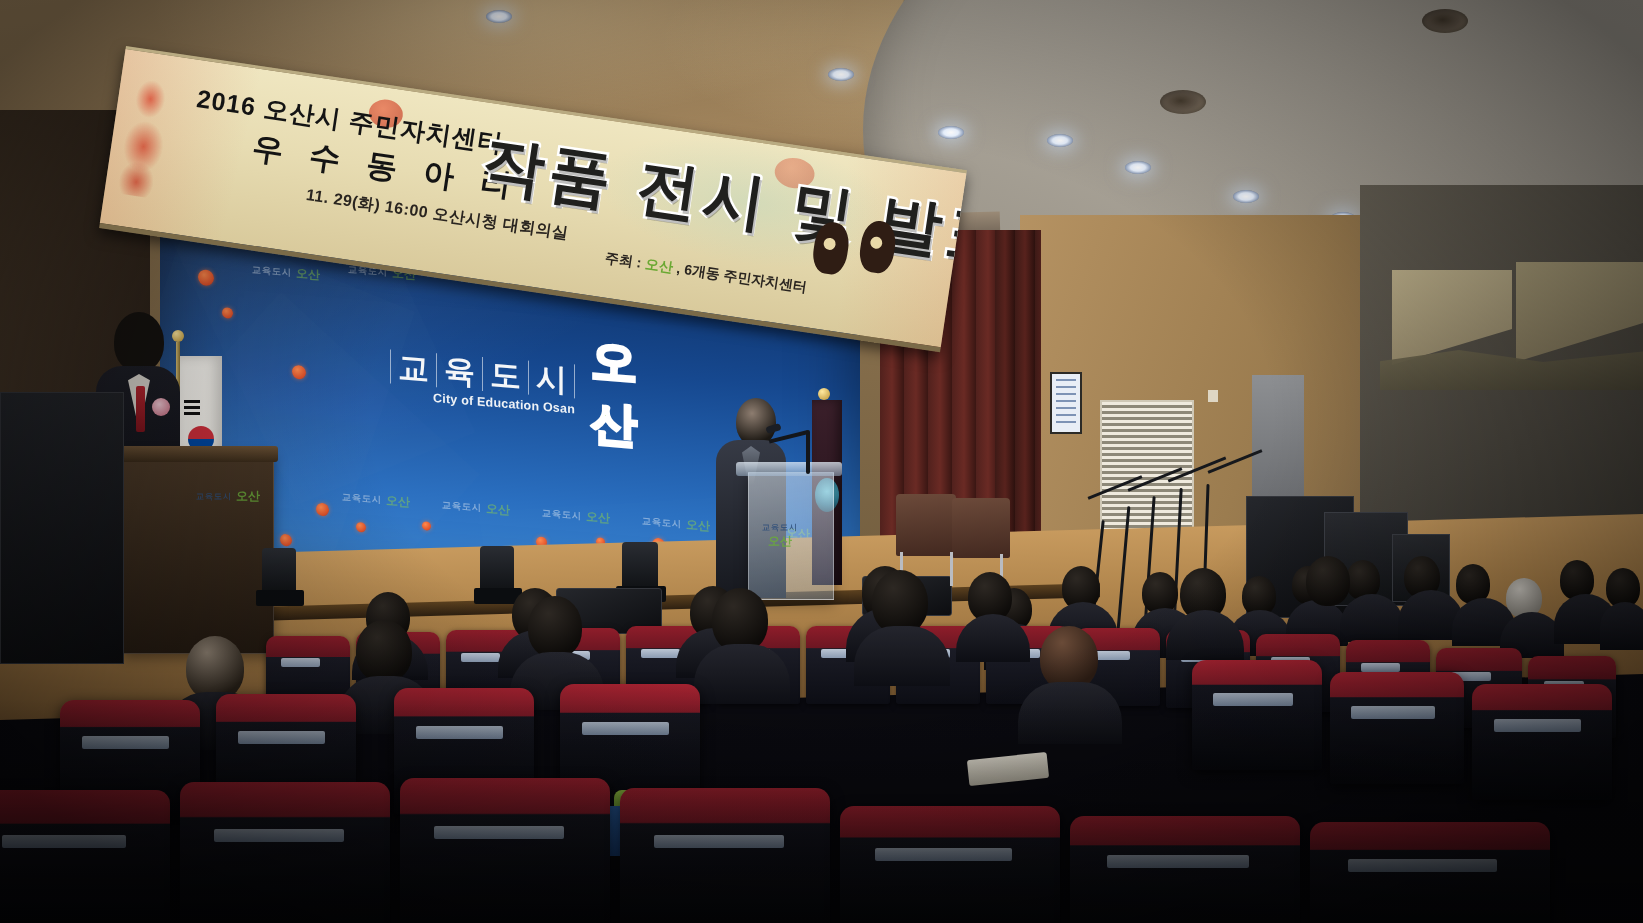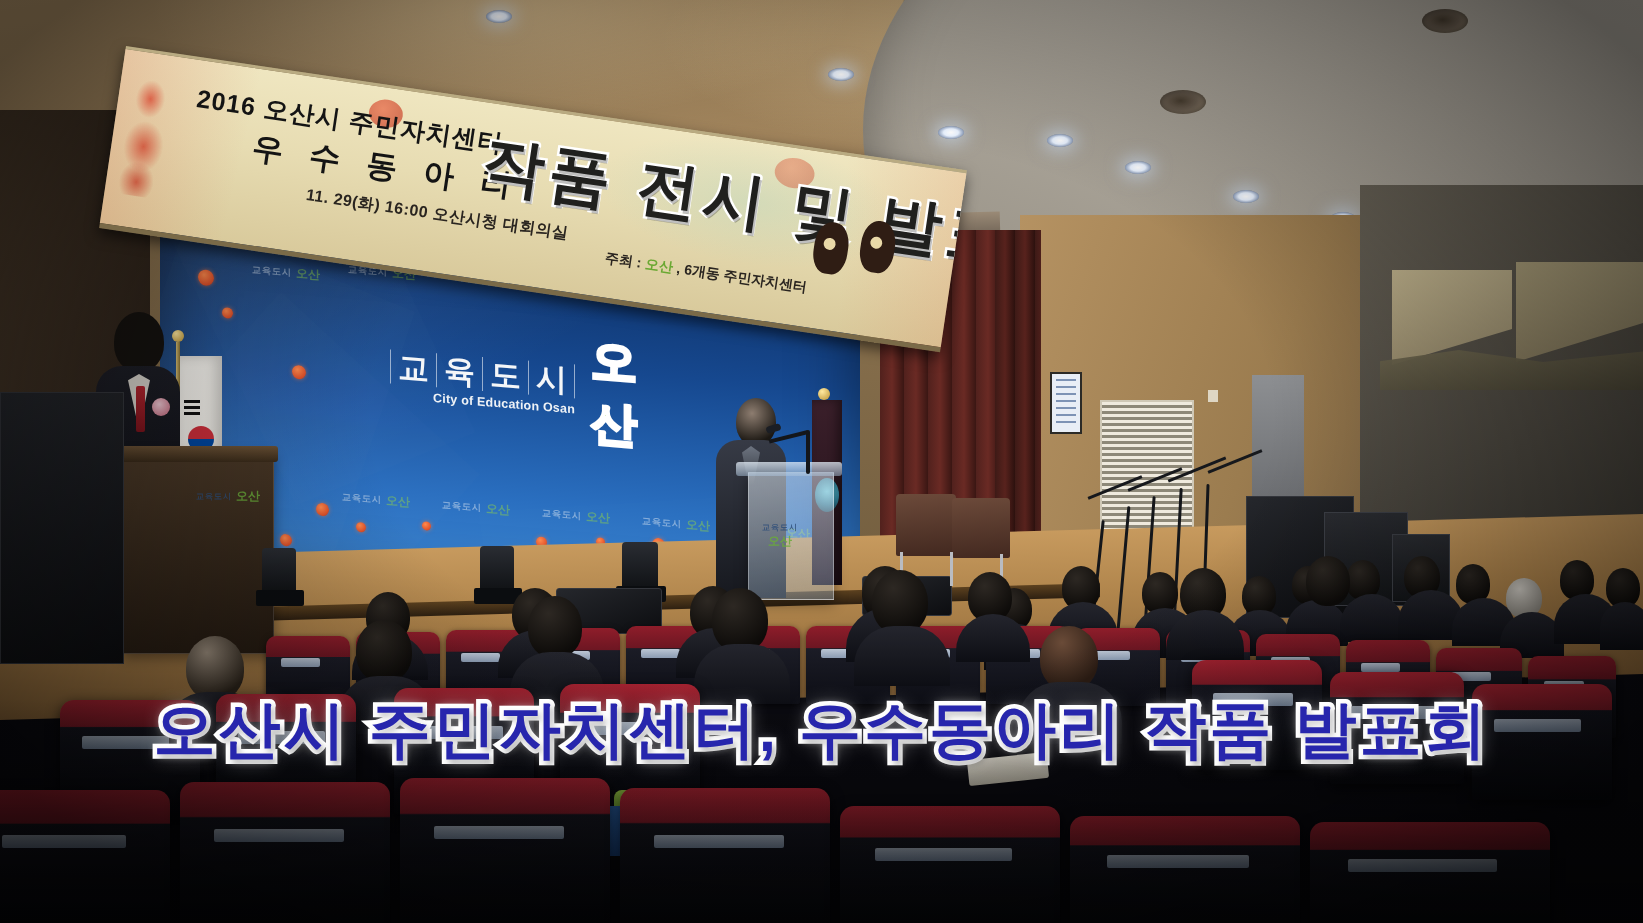--- a/index.html
+++ b/index.html
@@ -753,15 +753,14 @@
       <span class="bn-osan-mini">오산</span>
       <span>, 6개동 주민자치센터</span>
     </div>
     <div class="bn-big">작품 전시 및 발표회</div>
     <div class="bn-motif">
       <span style="left:0;top:12px;"></span>
       <span style="left:46px;top:4px;"></span>
     </div>
   </div>
 
-  <div class="caption">오산시 주민자치센터, 우수동아리 작품 발표회</div>
 
 </div>
 
 </body></html>

